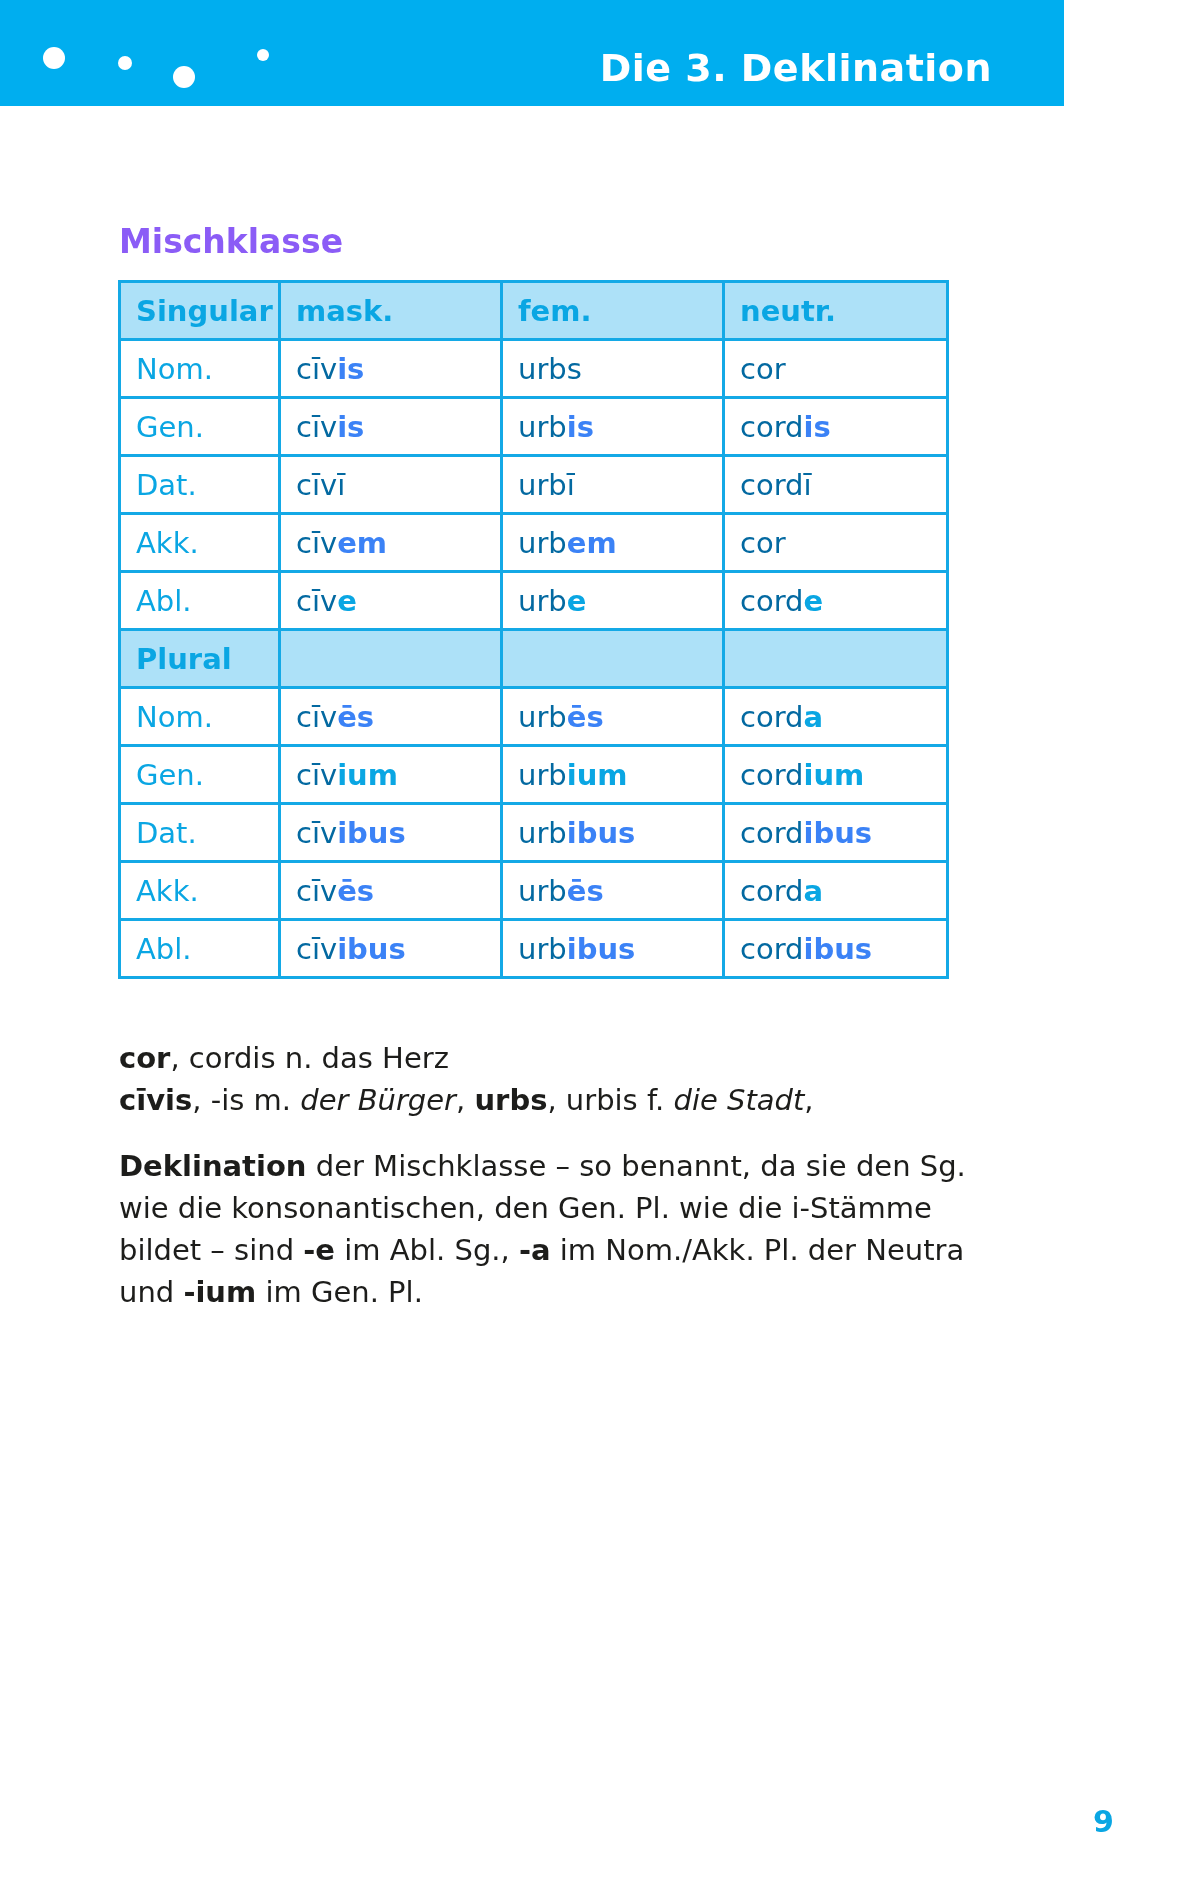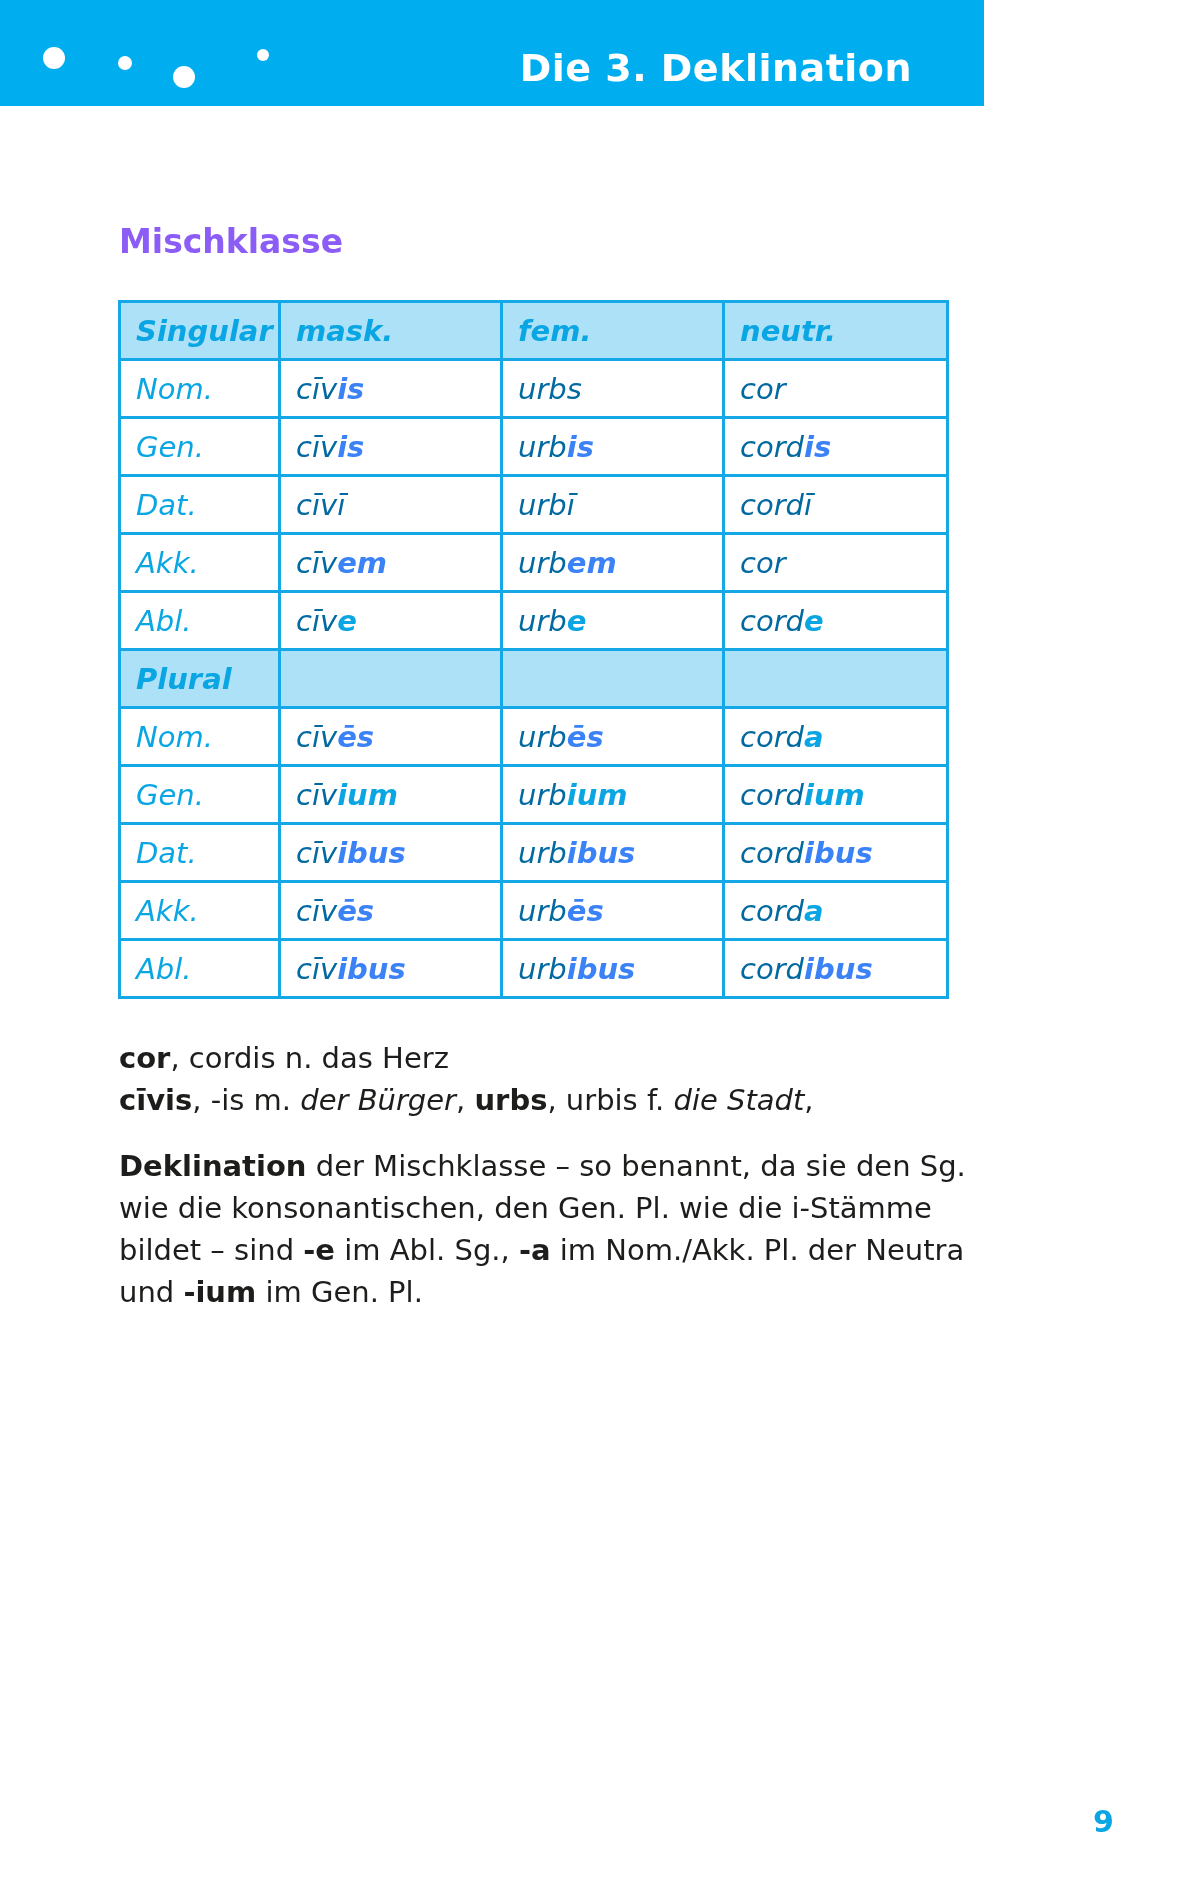--- a/index.html
+++ b/index.html
@@ -3,39 +3,38 @@
 <meta charset="utf-8">
 <style>
   html, body { margin:0; padding:0; }
   body {
     width:1182px; height:1890px; position:relative; overflow:hidden;
     background:#ffffff;
     font-family:"Liberation Sans", "DejaVu Sans", sans-serif;
     color:#1d1d1b;
   }
   .banner {
-    position:absolute; left:0; top:0; width:984px; height:106px;
+    position:absolute; left:0; top:0; width:1064px; height:106px;
     background:#00aeef;
   }
   .dot { position:absolute; background:#ffffff; border-radius:50%; }
   .banner-title {
     position:absolute; right:72px; top:46px;
     color:#ffffff; font-size:38px; font-weight:bold; letter-spacing:0.5px;
     font-family:"DejaVu Sans", sans-serif;
   }
   .section-title {
     position:absolute; left:119px; top:222px;
     color:#8b5cf6; font-size:33px; font-weight:bold;
     font-family:"DejaVu Sans", sans-serif;
   }
   table.decl {
-    position:absolute; left:118px; top:300px;
+    position:absolute; left:118px; top:280px;
     border-collapse:collapse; table-layout:fixed;
     width:828px;
-    font-style:italic;
   }
   table.decl td {
     border:3px solid #14a9e6;
     height:55px; padding:0 0 0 15px;
     font-size:29px; vertical-align:middle;
     font-family:"DejaVu Sans", sans-serif;
     white-space:nowrap;
   }
   table.decl tr.head td { background:#ade1f8; }
   td.case, tr.head td { color:#0aa6e3; }

